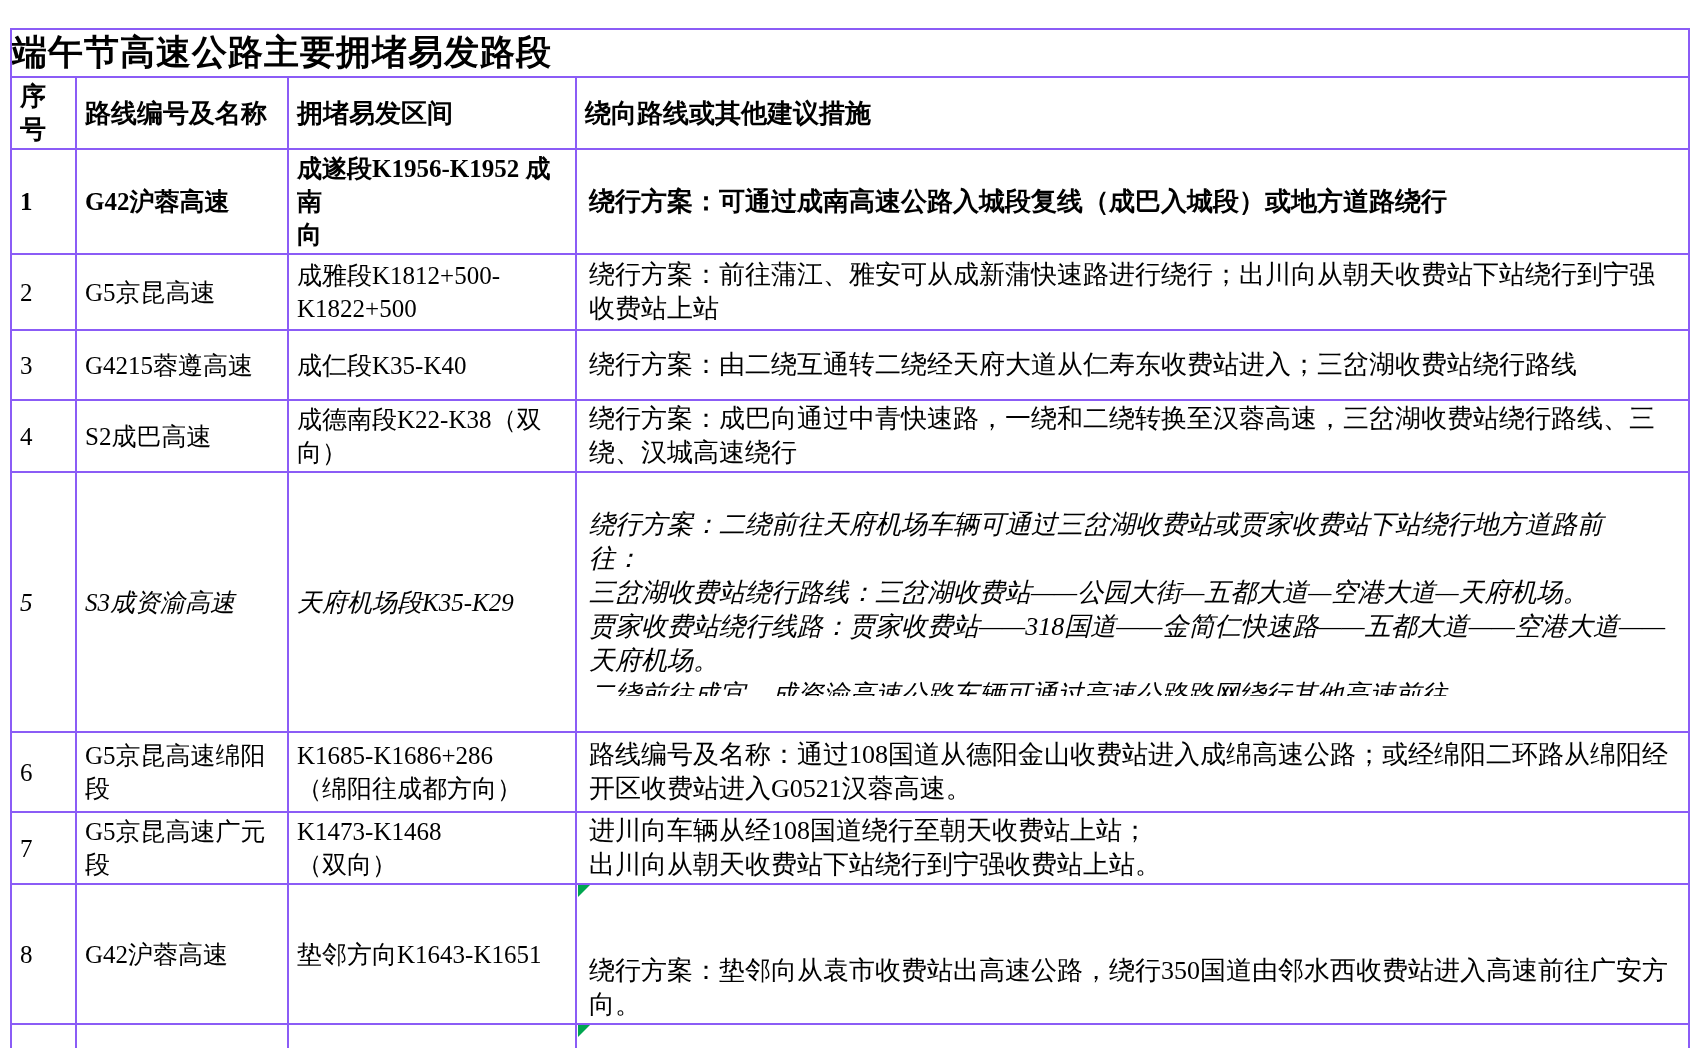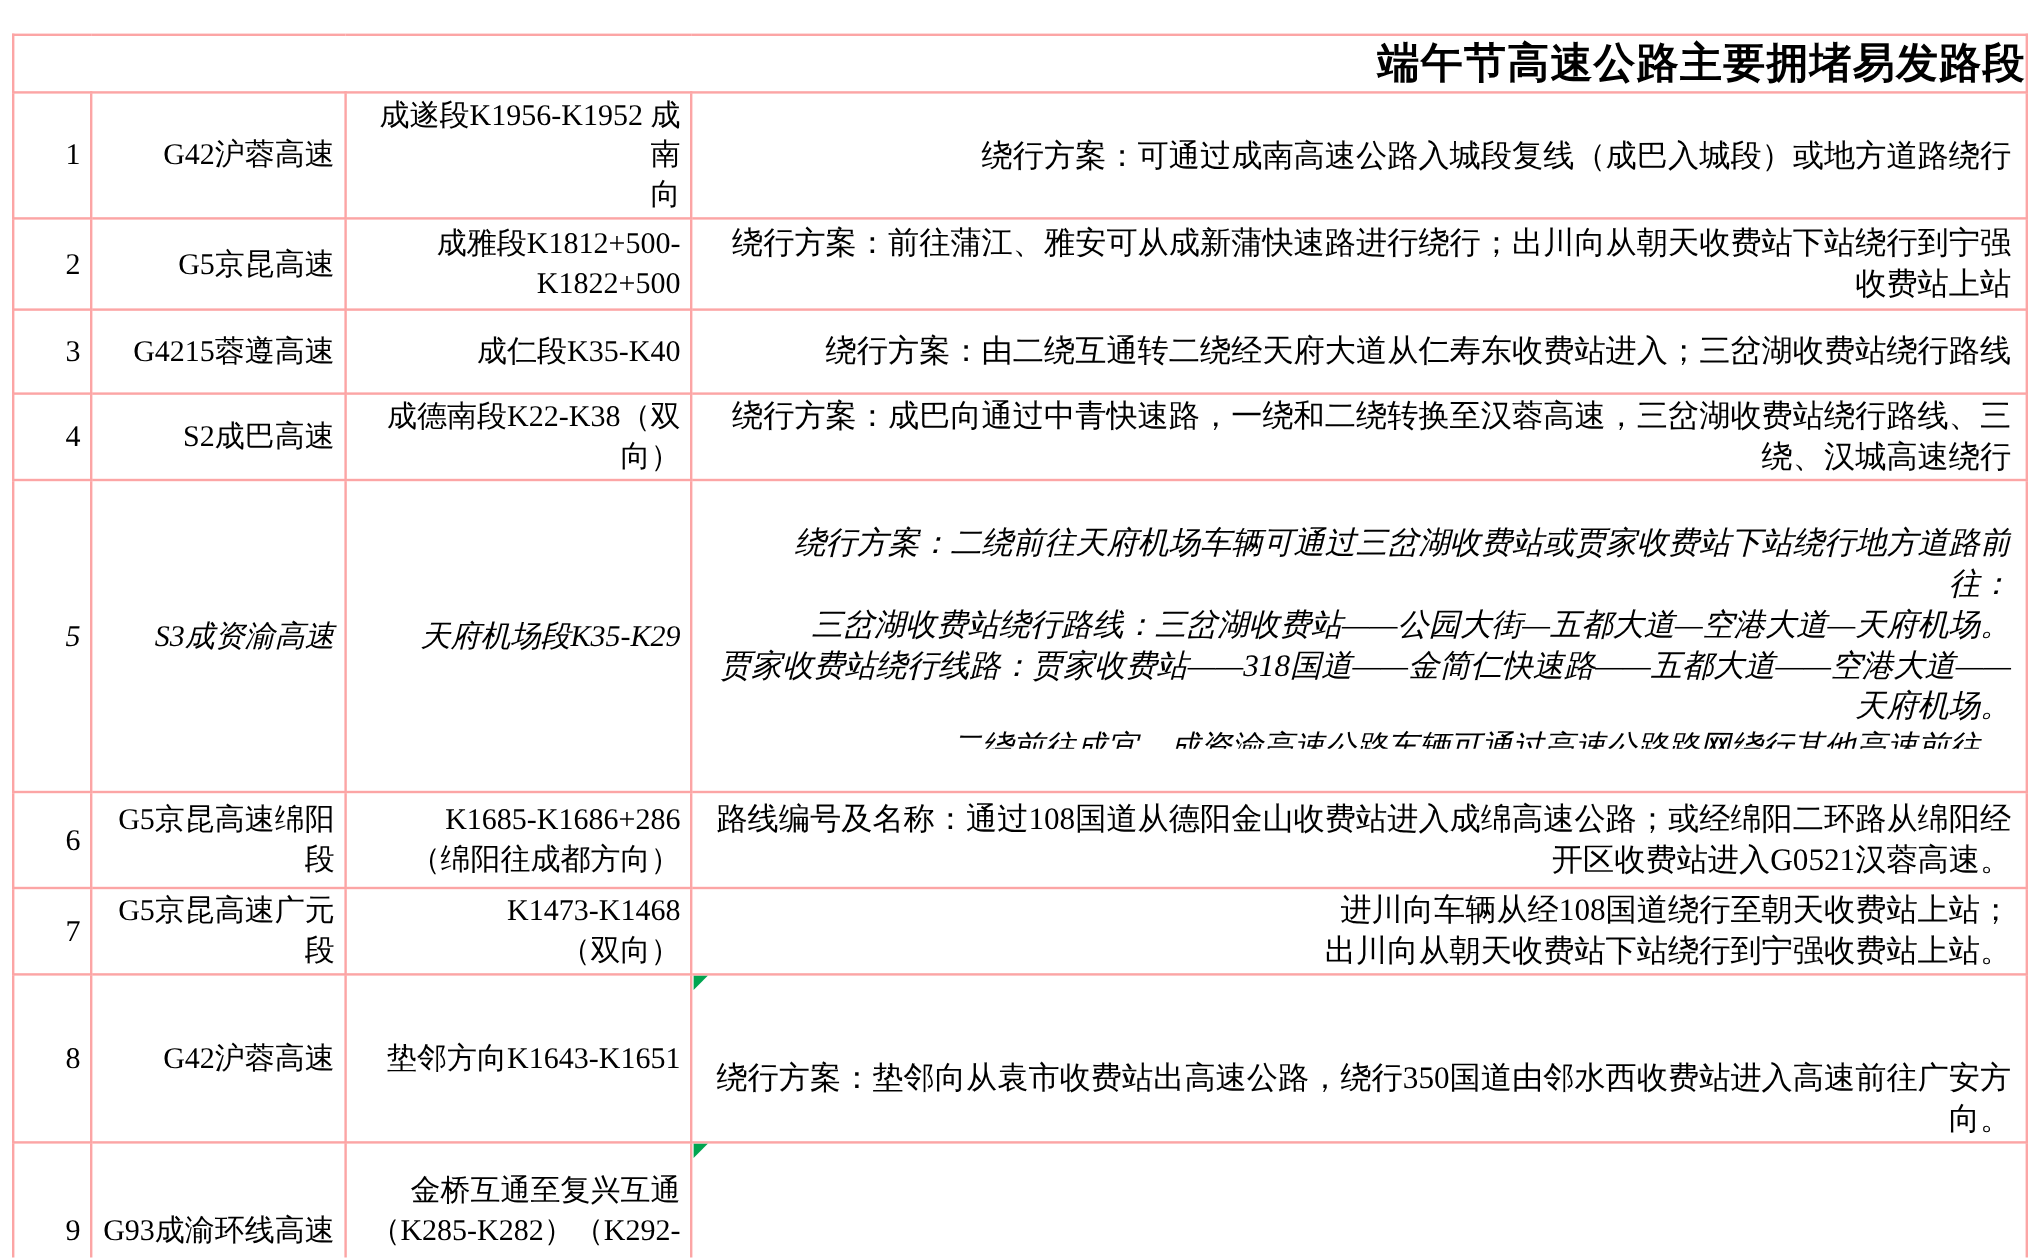--- a/index.html
+++ b/index.html
@@ -10,33 +10,33 @@
   }
   table.roadtable{
     position:absolute;left:10px;top:28px;width:1680px;
     border-collapse:collapse;table-layout:fixed;background:#fff;
   }
   col.c-no{width:65px;}
   col.c-route{width:212px;}
   col.c-section{width:288px;}
   col.c-advice{width:auto;}
   td,th{
-    border:2px solid #fca5a5;
-    text-align:right;vertical-align:middle;
+    border:2px solid #8b5cf6;
+    text-align:left;vertical-align:middle;
     font-size:25px;line-height:33px;font-weight:normal;
     padding:2px 8px;white-space:pre-line;
     overflow:hidden;
   }
   td.title-cell{
     font-size:35px;font-weight:bold;height:40px;line-height:42px;
     letter-spacing:1px;padding:2px 0;
   }
   tr.head-row th{font-weight:bold;font-size:26px;height:36px;}
   td.advice{font-size:26px;line-height:34px;padding:1px 12px;position:relative;margin-top:40px;}
-  tr.r1 td{height:76px;}
+  tr.r1 td{height:76px;font-weight:bold;}
   tr.r2 td{height:70px;}
   tr.r3 td{height:64px;}
   tr.r4 td{height:64px;}
   tr.r5 td{height:192px;font-style:italic;}
   tr.r6 td{height:74px;}
   tr.r7 td{height:66px;}
   tr.r8 td{height:66px;}
   tr.r9 td{height:140px;}
   td.advice.top{vertical-align:top;}
   .clip{height:188px;overflow:hidden;}
@@ -51,20 +51,26 @@
 <table class="roadtable">
   <colgroup>
     <col class="c-no">
       <col class="c-route">
       <col class="c-section">
       <col class="c-advice">
   </colgroup>
   <tbody>
     <tr>
       <td class="title-cell" colspan="4">端午节高速公路主要拥堵易发路段</td>
+    </tr>
+    <tr class="head-row">
+      <th>序号</th>
+      <th>路线编号及名称</th>
+      <th>拥堵易发区间</th>
+      <th>绕向路线或其他建议措施</th>
     </tr>
 
     <tr class="r1">
       <td>1</td>
       <td>G42沪蓉高速</td>
       <td>成遂段K1956-K1952 成南
 向</td>
       <td class="advice">绕行方案：可通过成南高速公路入城段复线（成巴入城段）或地方道路绕行</td>
     </tr>
 

